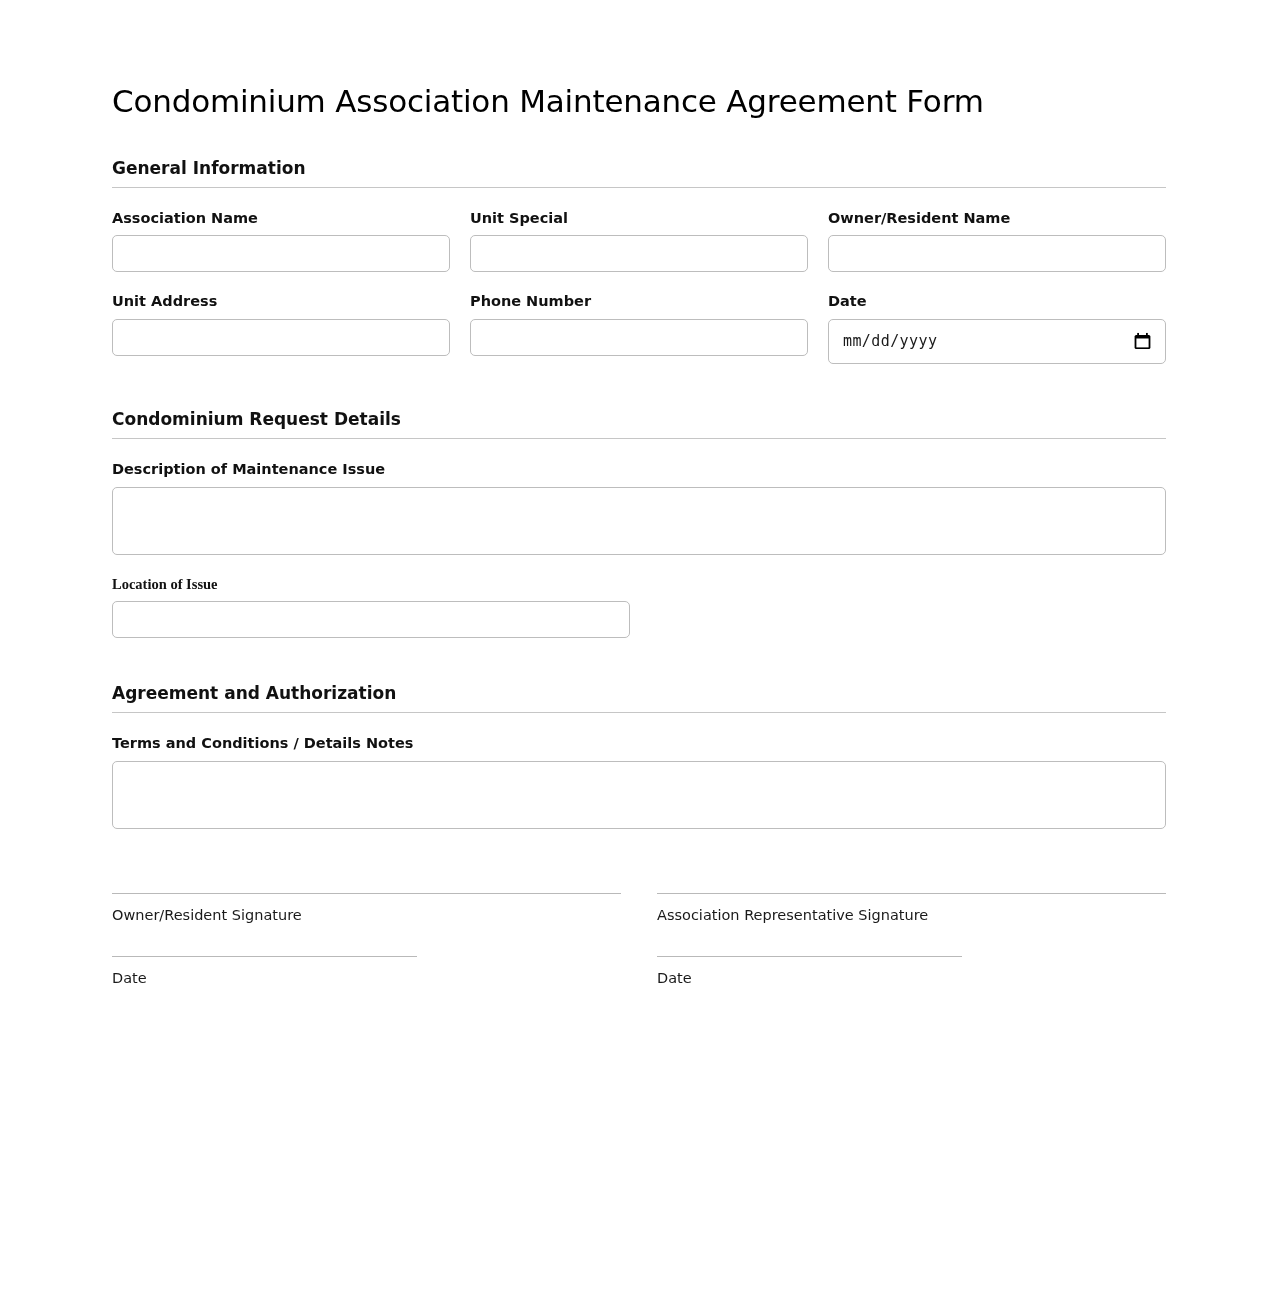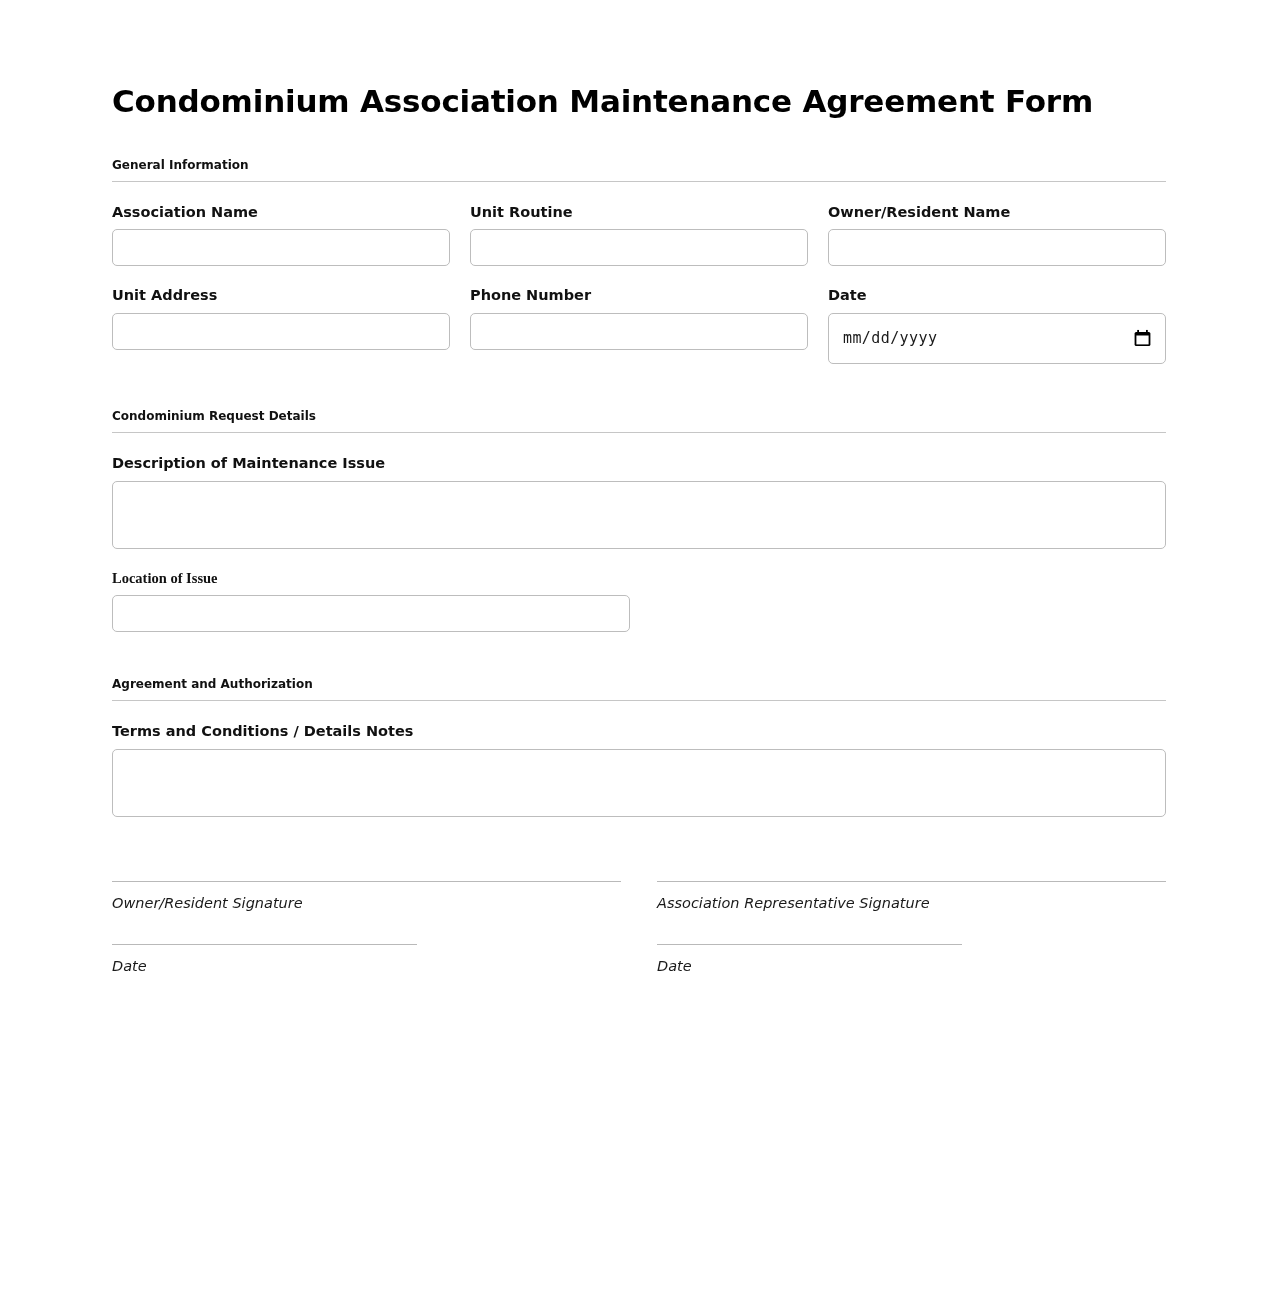--- a/index.html
+++ b/index.html
@@ -16,31 +16,31 @@
     -webkit-font-smoothing: antialiased;
   }
 
   .page {
     width: 1278px;
     padding: 84px 112px 0 112px;
   }
 
   .form-title {
     font-size: 31px;
-    font-weight: bold;
+    font-weight: normal;
     letter-spacing: -0.2px;
     margin: 0 0 38px 0;
     line-height: 1.15;
     color: #000;
   }
 
   .section { margin-bottom: 0; }
 
   .section-title {
-    font-size: 12px;
+    font-size: 17px;
     font-weight: bold;
     margin: 0 0 9px 0;
     line-height: 1.2;
     color: #111;
   }
   .section-rule {
     height: 1px;
     background: #c6c6c6;
     width: 100%;
     margin-bottom: 22px;
@@ -101,21 +101,21 @@
   }
   .cell-loc { flex: 0 0 518px; }
   .cell-pri { flex: 1 1 auto; }
 
   .field-block { margin-bottom: 21px; }
 
   
   .date-wrap {
     position: relative;
     width: 100%;
-    height: 51px;
+    height: 45px;
     border: 1px solid #bdbdbd;
     border-radius: 5px;
     background: #fff;
     display: flex;
     align-items: center;
     padding: 0 14px;
   }
   .date-placeholder {
     font-family: "DejaVu Sans Mono", "Liberation Mono", monospace;
     font-size: 15px;
@@ -131,21 +131,20 @@
     width: 17px;
     height: 17px;
     display: block;
   }
 
   
   .sign-area {
     display: flex;
     gap: 36px;
     margin-top: 64px;
-    font-style: italic;
   }
   .sign-col { flex: 1 1 0; min-width: 0; }
 
   .sign-line {
     height: 1px;
     background: #b9b9b9;
     width: 100%;
     margin-bottom: 13px;
   }
   .sign-label {
@@ -182,21 +181,21 @@
   <div class="section">
     <div class="section-title">General Information</div>
     <div class="section-rule"></div>
 
     <div class="row-3">
       <div class="cell">
         <label class="field-label">Association Name</label>
         <input class="input-box" type="text" placeholder="" style="">
       </div>
       <div class="cell">
-        <label class="field-label">Unit Routine</label>
+        <label class="field-label">Unit Special</label>
         <input class="input-box" type="text" placeholder="" style="">
       </div>
       <div class="cell">
         <label class="field-label">Owner/Resident Name</label>
         <input class="input-box" type="text" placeholder="" style="">
       </div>
     </div>
 
     <div class="row-3">
       <div class="cell">

